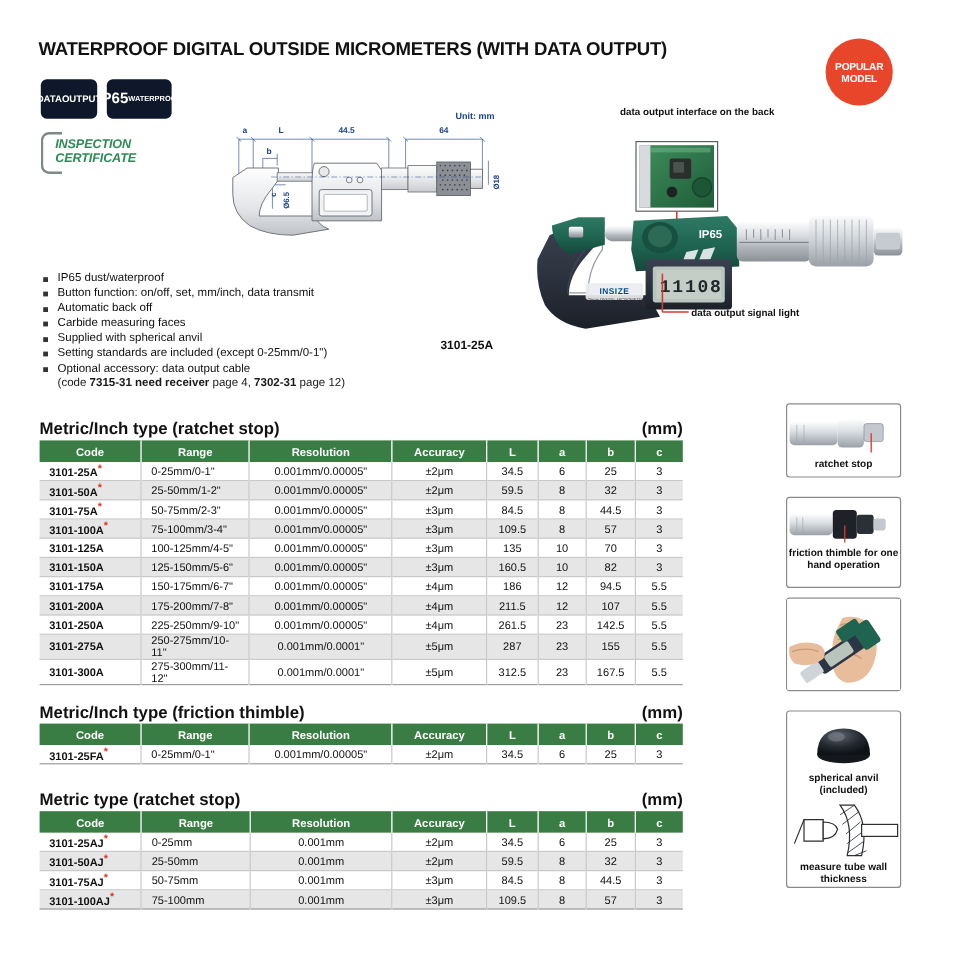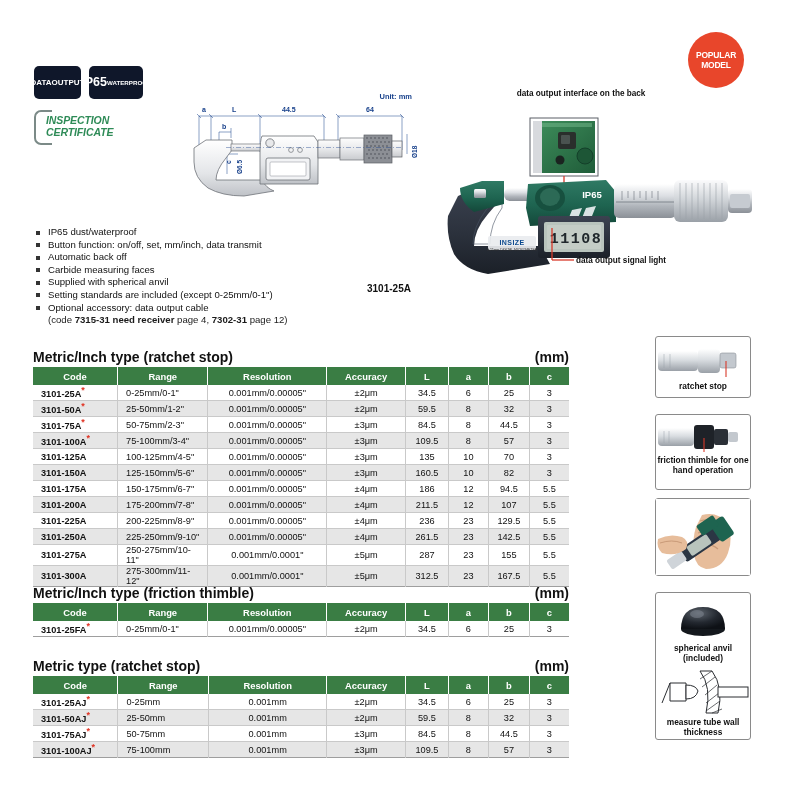--- a/index.html
+++ b/index.html
@@ -145,20 +145,21 @@
     position: absolute; width: 100%; text-align: center;
     font-size: 8.4px; font-weight: bold; line-height: 10px; color: #111;
   }
   .svg-wrap { position: absolute; left: 0; top: 0; }
 </style>
 </head>
 <body>
 
 <div class="page">
 
+  <div class="page-title">WATERPROOF DIGITAL OUTSIDE MICROMETERS (WITH DATA OUTPUT)</div>
 
   <div class="popular-badge">
     <span>POPULAR</span>
     <span>MODEL</span>
   </div>
 
   <div class="badge-row">
     <div class="blue-badge bb-data">
       <span class="l1">DATA</span>
       <span class="l2">OUTPUT</span>
@@ -511,30 +512,20 @@
             <td class="code-cell">3101-200A</td>
             <td class="range-cell">175-200mm/7-8"</td>
             <td>0.001mm/0.00005"</td>
             <td>±4μm</td>
             <td>211.5</td>
             <td>12</td>
             <td>107</td>
             <td>5.5</td>
           </tr>
           <tr>
-            <td class="code-cell">3101-225A</td>
-            <td class="range-cell">200-225mm/8-9"</td>
-            <td>0.001mm/0.00005"</td>
-            <td>±4μm</td>
-            <td>236</td>
-            <td>23</td>
-            <td>129.5</td>
-            <td>5.5</td>
-          </tr>
-          <tr>
             <td class="code-cell">3101-250A</td>
             <td class="range-cell">225-250mm/9-10"</td>
             <td>0.001mm/0.00005"</td>
             <td>±4μm</td>
             <td>261.5</td>
             <td>23</td>
             <td>142.5</td>
             <td>5.5</td>
           </tr>
           <tr>

